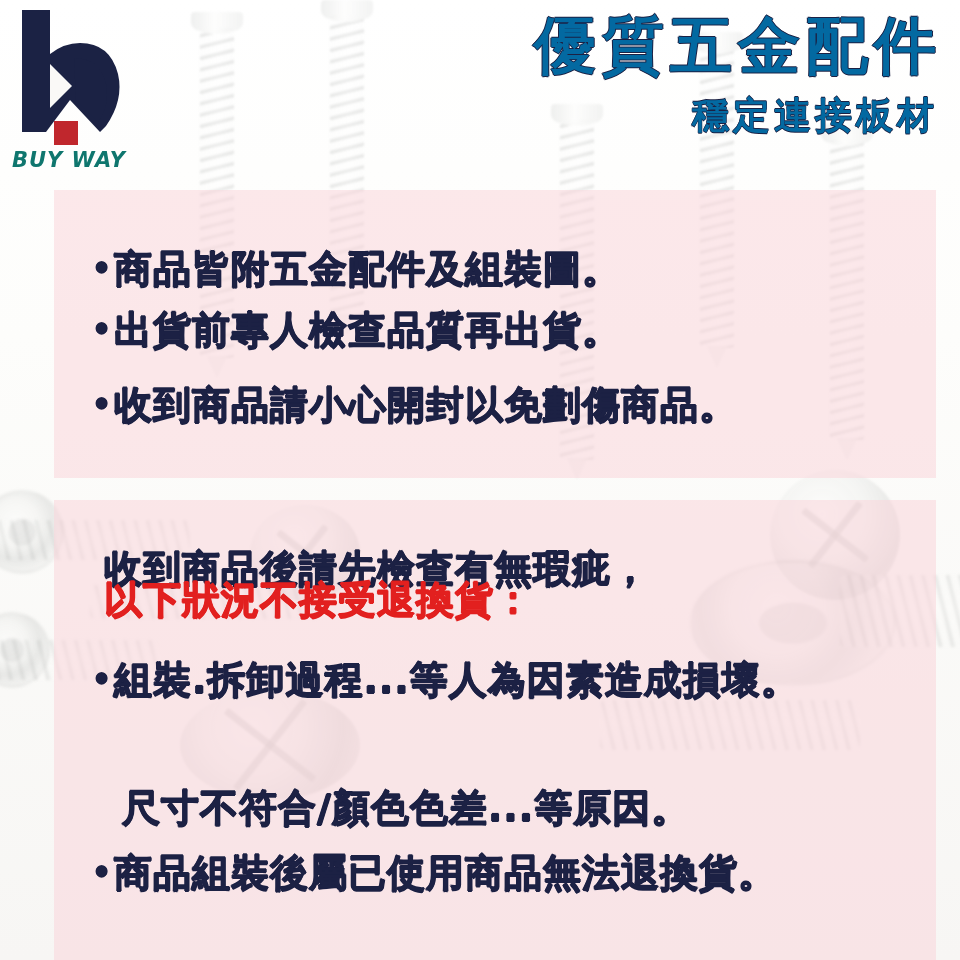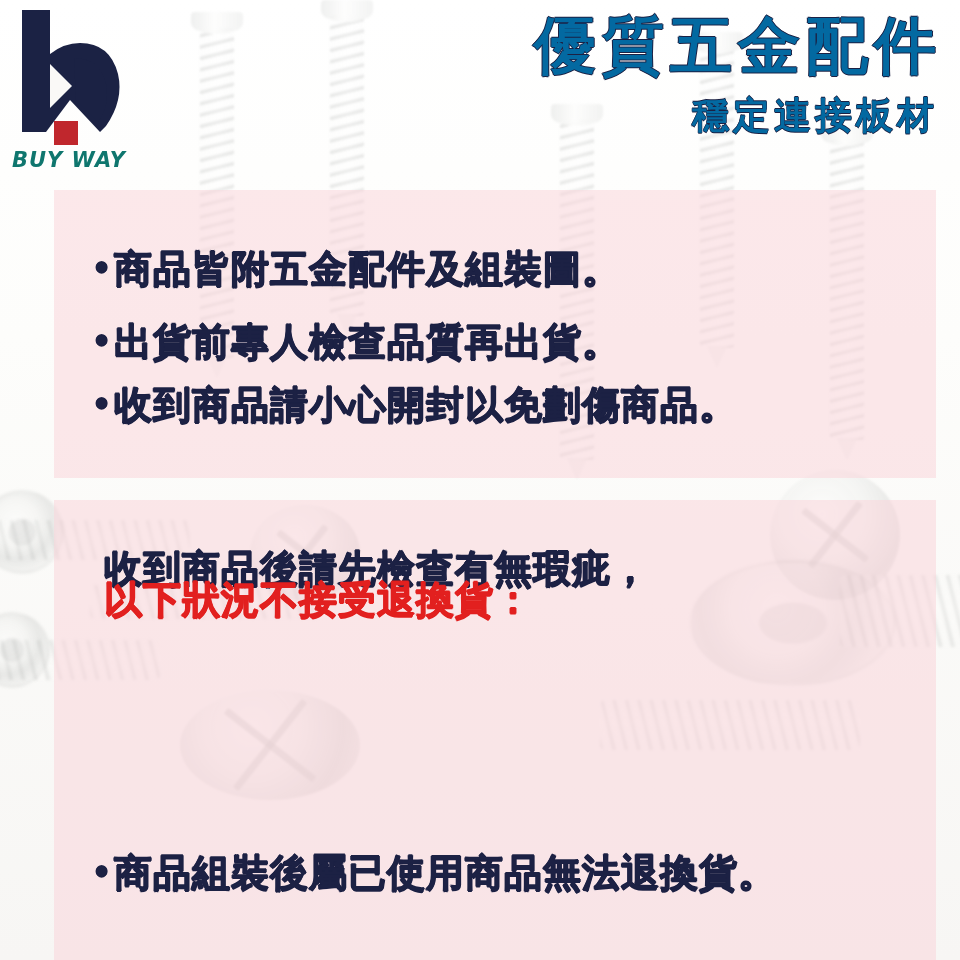--- a/index.html
+++ b/index.html
@@ -264,21 +264,21 @@
   .line.cont { left: 122px; }
   .bullet {
     display: inline-block;
     width: 22px;
     font-size: 30px;
     vertical-align: 3px;
   }
 
   
   #l1 { top: 228px; margin-top: 16px; }
-  #l2 { top: 305px; margin-top: 12px; }
+  #l2 { top: 305px; }
   #l3 { top: 380px; }
   
   #l4 { top: 528px; margin-top: 16px; }
   #l5 { top: 575px; }
   #l6 { top: 655px; }
   #l7 { top: 722px; }
   #l8 { top: 783px; }
   #l9 { top: 848px; }
 </style>
 </head>
@@ -333,18 +333,22 @@
     <div class="line" id="l2">
       <span class="bullet">•</span><span>出貨前專人檢查品質再出貨。</span>
     </div>
     <div class="line" id="l3">
       <span class="bullet">•</span><span>收到商品請小心開封以免劃傷商品。</span>
     </div>
 
     <div class="line noindent" id="l4">收到商品後請先檢查有無瑕疵，</div>
     <div class="line noindent red" id="l5">以下狀況不接受退換貨：</div>
 
+    <div class="line" id="l6">
+      <span class="bullet">•</span><span>組裝.拆卸過程...等人為因素造成損壞。</span>
+    </div>
+    <div class="line cont" id="l8">尺寸不符合/顏色色差...等原因。</div>
     <div class="line" id="l9">
       <span class="bullet">•</span><span>商品組裝後屬已使用商品無法退換貨。</span>
     </div>
   </div>
 
 </div>
 
 </body></html>

